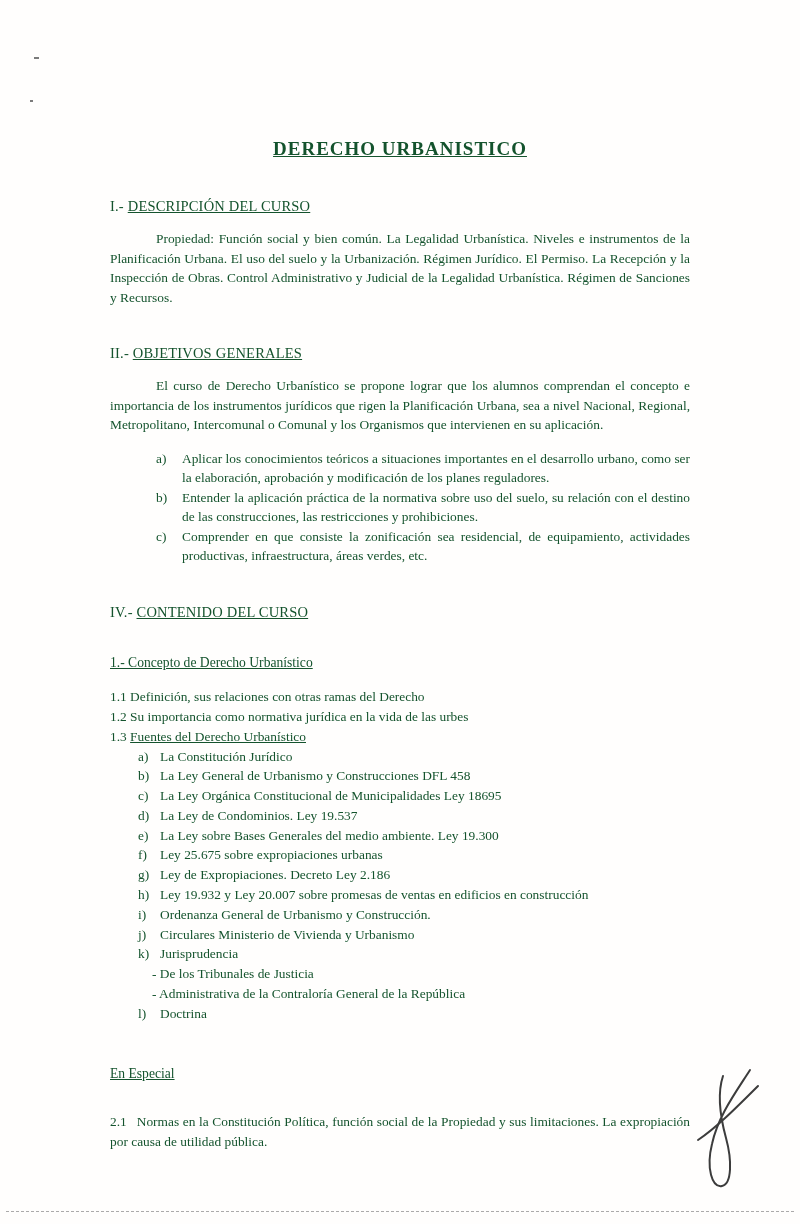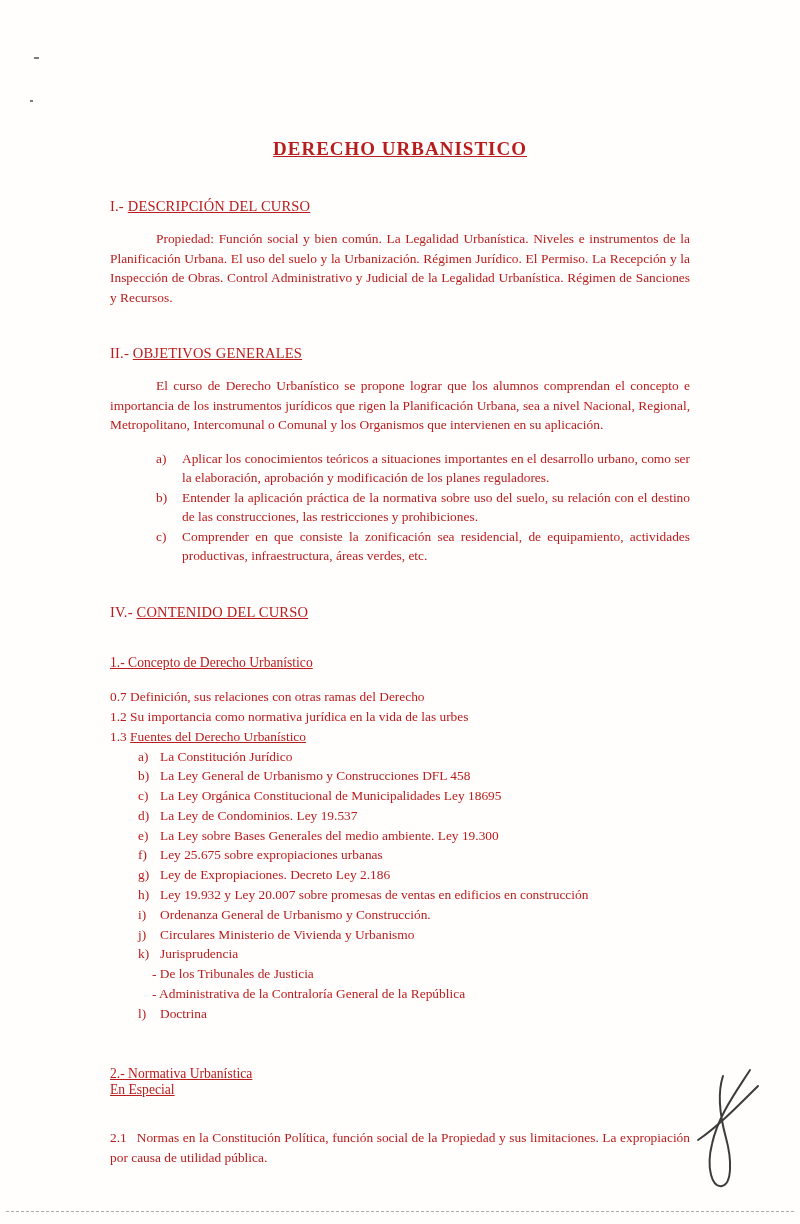--- a/index.html
+++ b/index.html
@@ -7,21 +7,21 @@
     padding: 0;
     background: #ffffff;
   }
   .page {
     position: relative;
     width: 800px;
     height: 1224px;
     background: #fffefd;
     box-sizing: border-box;
     padding: 58px 110px 12px 110px;
-    color: #b91c1c;
+    color: #14532d;
     font-family: "Liberation Serif", "DejaVu Serif", serif;
     overflow: hidden;
   }
   .u { text-decoration: underline; }
 
   .title {
     margin: 80px 0 0 0;
     text-align: center;
     font-size: 19px;
     font-weight: bold;
@@ -143,21 +143,21 @@
       <span class="marker">c)</span>
       <span class="txt">Comprender en que consiste la zonificación sea residencial, de equipamiento, actividades productivas, infraestructura, áreas verdes, etc.</span>
     </div>
   </div>
 
   <h2 class="sec-heading"><span>IV.-</span> <span class="u">CONTENIDO DEL CURSO</span></h2>
 
   <div class="topic-heading"><span class="u">1.- Concepto de Derecho Urbanístico</span></div>
 
   <div class="points">
-    <div class="point">0.7 Definición, sus relaciones con otras ramas del Derecho</div>
+    <div class="point">1.1 Definición, sus relaciones con otras ramas del Derecho</div>
     <div class="point">1.2 Su importancia como normativa jurídica en la vida de las urbes</div>
     <div class="point"><span>1.3</span> <span class="u">Fuentes del Derecho Urbanístico</span></div>
   </div>
 
   <div class="sources">
     <div class="src">
       <span class="marker">a)</span>
       <span class="txt">La Constitución Jurídico</span>
     </div>
     <div class="src">
@@ -202,21 +202,20 @@
     </div>
     <div class="sub">- De los Tribunales de Justicia</div>
     <div class="sub">- Administrativa de la Contraloría General de la República</div>
     <div class="src">
       <span class="marker">l)</span>
       <span class="txt">Doctrina</span>
     </div>
   </div>
 
   <div class="topic2">
-    <div class="topic-heading"><span class="u">2.- Normativa Urbanística</span></div>
     <div class="topic-heading"><span class="u">En Especial</span></div>
 
     <div class="t2-items">
       <p class="t2"><span class="marker">2.1</span><span>Normas en la Constitución Política, función social de la Propiedad y sus limitaciones. La expropiación por causa de utilidad pública.</span></p>
       <p class="t2"></p>
 
     </div>
   </div>
 
   <svg class="signature" viewBox="0 0 72 132" xmlns="http://www.w3.org/2000/svg">

